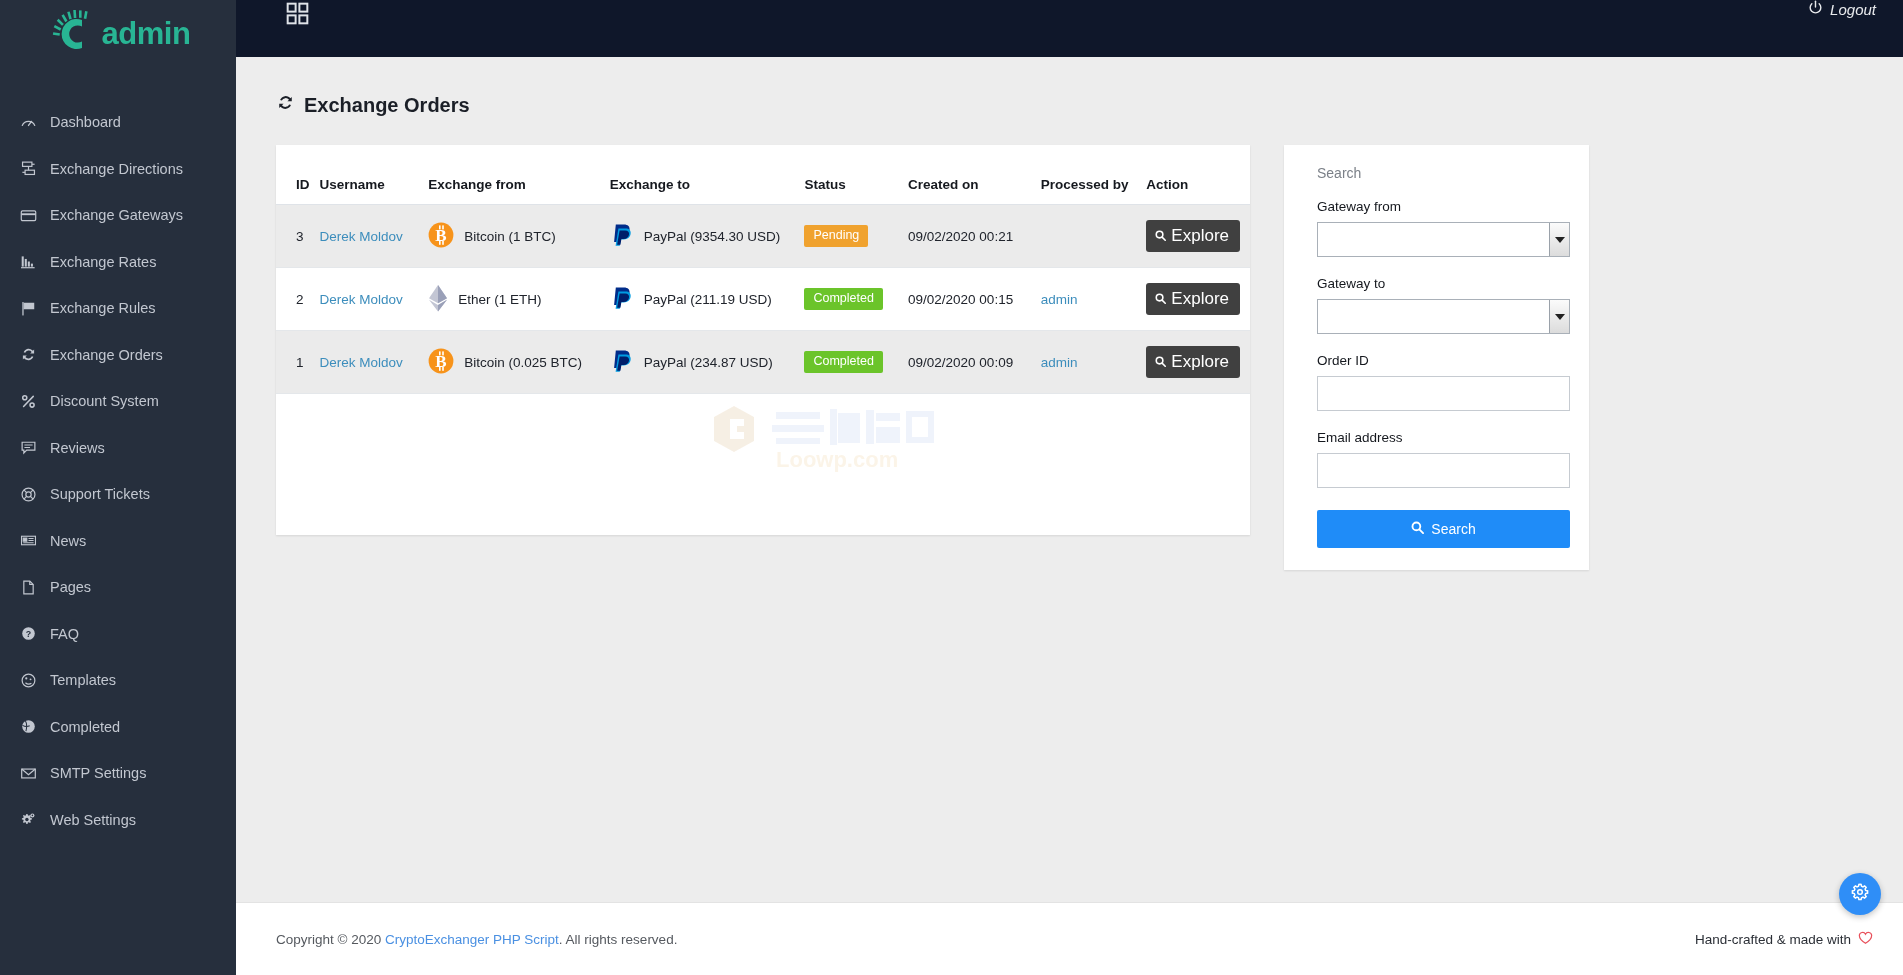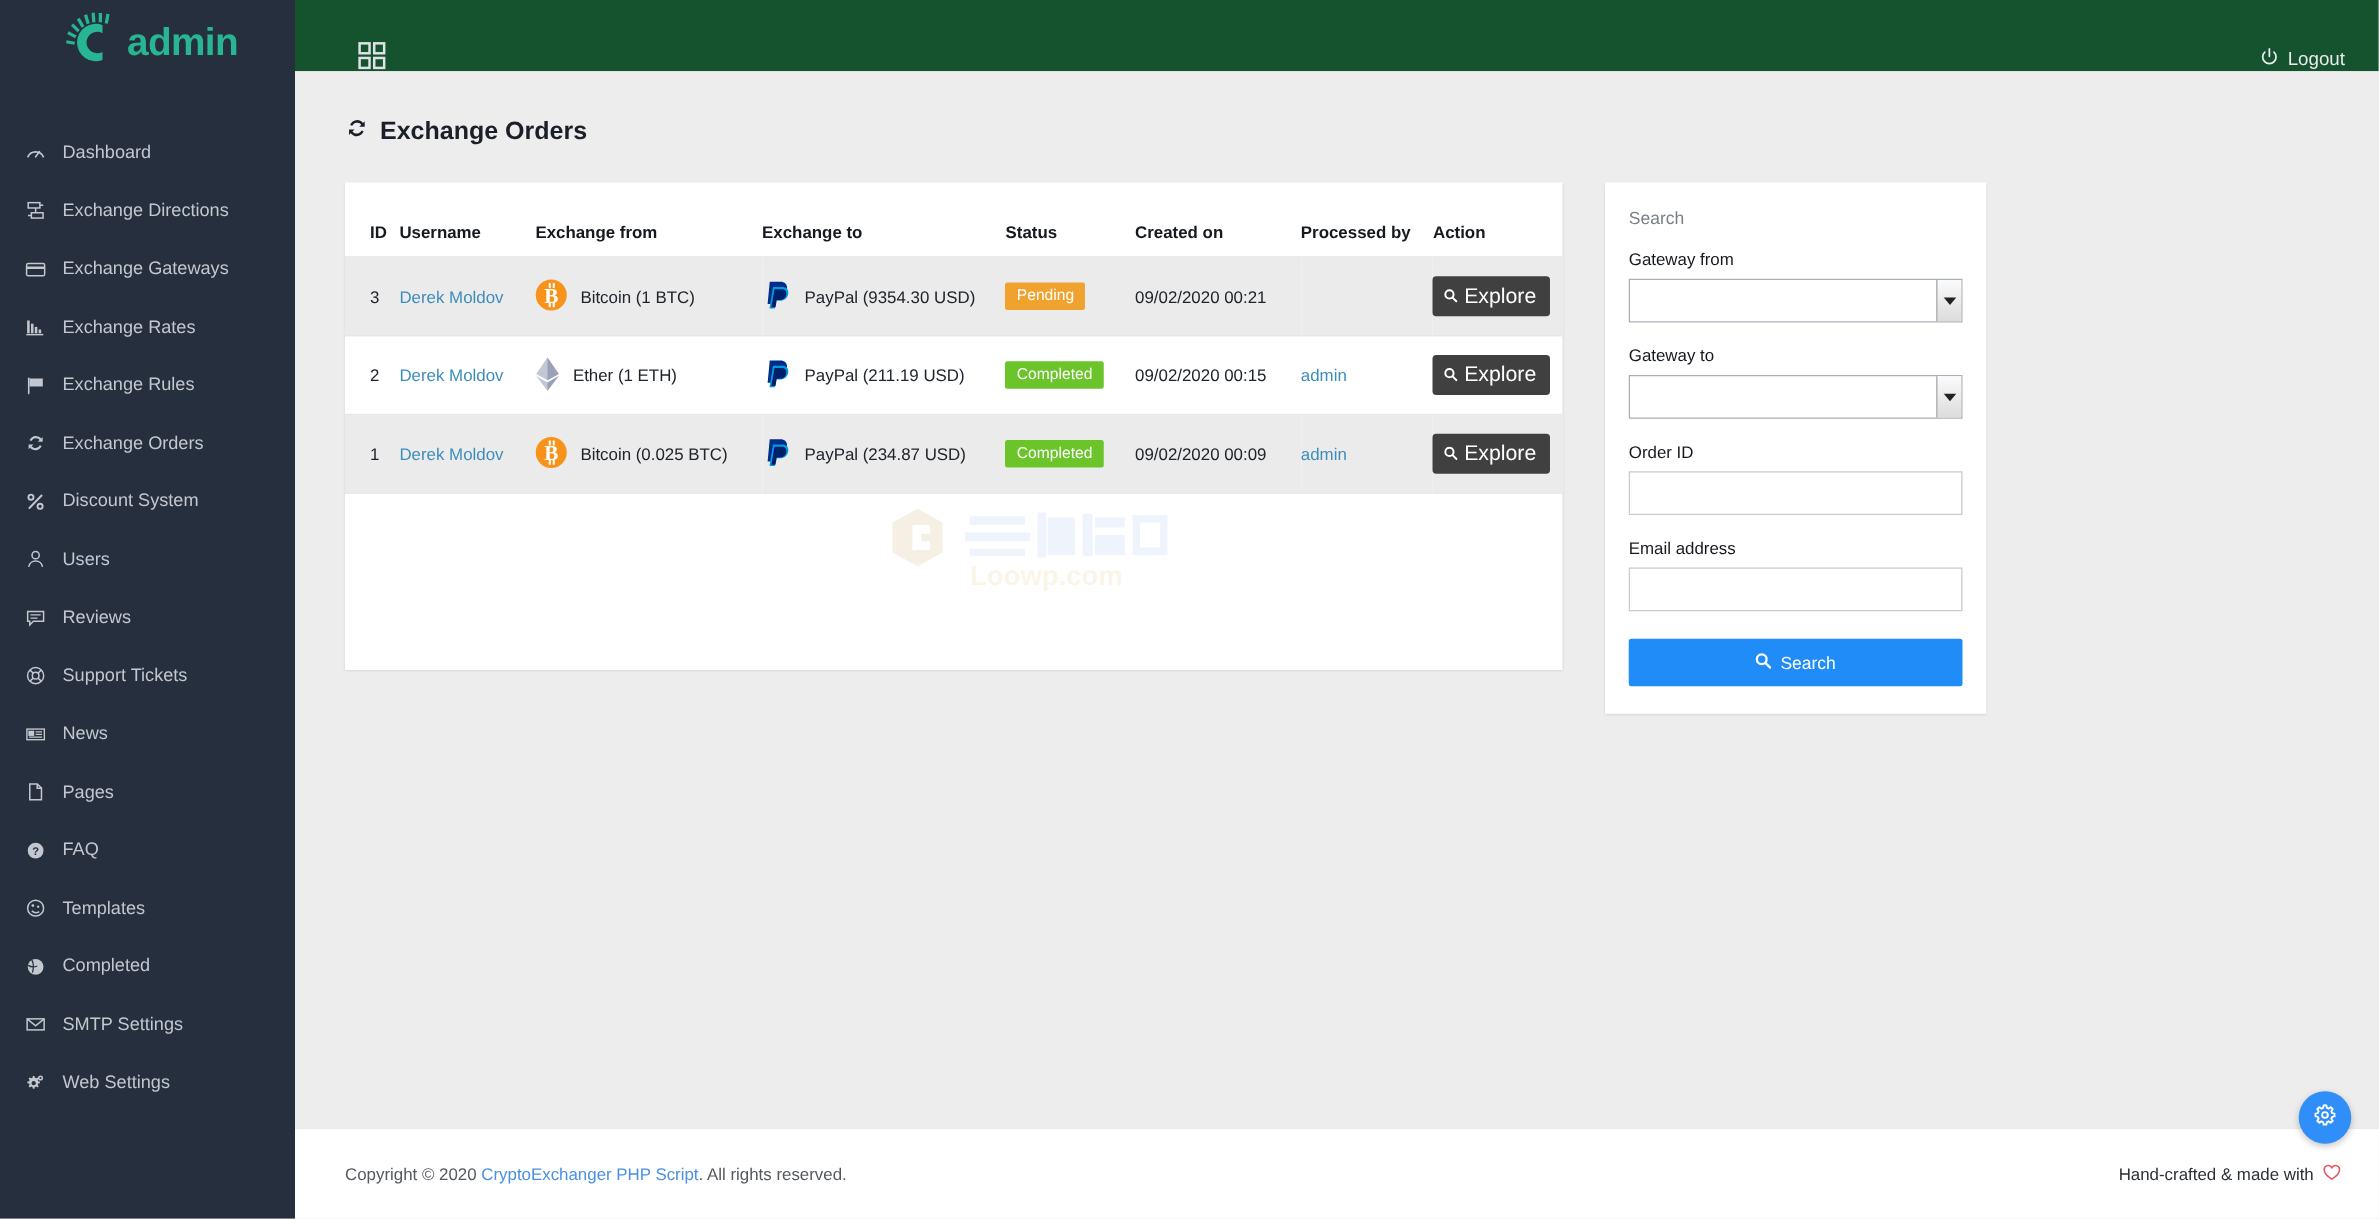--- a/index.html
+++ b/index.html
@@ -45,22 +45,22 @@
     display: flex; align-items: center; justify-content: flex-start;
     color: #c2c7d0;
   }
   .nav-ico svg { display: block; }
   .nav-label { white-space: nowrap; }
 
   
   .topbar {
     position: absolute; left: 236px; top: 0;
     width: 1667px; height: 57px;
-    background: #14532d;
-    display: flex; align-items: flex-end;
+    background: #0f172a;
+    display: flex; align-items: flex-start; font-style: italic;
   }
   .grid-btn {
     margin-left: 48px;
     width: 26px; height: 26px;
     cursor: pointer;
     display: flex; align-items: center; justify-content: center;
   }
   .logout {
     margin-left: auto; margin-right: 27px;
     color: #e8eaed; font-size: 15px;
@@ -151,21 +151,21 @@
   
   .watermark {
     position: absolute;
     left: 430px; top: 252px;
     width: 250px; height: 76px;
     z-index: 1; pointer-events: none;
     opacity: .9;
   }
 
   
-  .search-card { width: 305px; padding: 20px 19px 22px 19px; }
+  .search-card { width: 305px; padding: 20px 19px 22px 33px; }
   .search-head {
     font-size: 14px; color: #7b8088; font-weight: 400;
     margin-bottom: 18px;
   }
   .field-label {
     font-size: 13.5px; color: #15181e;
     margin-bottom: 8px; display: block;
   }
   .field + .field { margin-top: 19px; }
   .select-box {
@@ -331,29 +331,20 @@
         <span class="nav-ico">
           <svg width="17" height="17" viewBox="0 0 20 20" fill="none" stroke="#c2c7d0" stroke-width="1.8">
             <circle cx="5.6" cy="5.6" r="2.4"></circle>
               <circle cx="14.2" cy="14.2" r="2.4"></circle>
             <path d="M15.6,4 L4.2,15.8" stroke-linecap="round"></path>
           </svg>
         </span>
         <span class="nav-label">Discount System</span>
       </a>
 
-      <a class="nav-item">
-        <span class="nav-ico">
-          <svg width="17" height="17" viewBox="0 0 20 20" fill="none" stroke="#c2c7d0" stroke-width="1.4">
-            <circle cx="10" cy="6" r="3.4"></circle>
-              <path d="M3.5,17 A6.6,6.6 0 0 1 16.5,17"></path>
-          </svg>
-        </span>
-        <span class="nav-label">Users</span>
-      </a>
 
 
       <a class="nav-item">
         <span class="nav-ico">
           <svg width="17" height="17" viewBox="0 0 20 20" fill="none" stroke="#c2c7d0" stroke-width="1.4">
             <path d="M2.5,3.8 h15 v9.2 h-9.6 l-3.4,3.4 v-3.4 h-2 z"></path>
             <path d="M5.2,7 h9.6 M5.2,10 h6.6" stroke-width="1.2"></path>
           </svg>
         </span>
         <span class="nav-label">Reviews</span>

